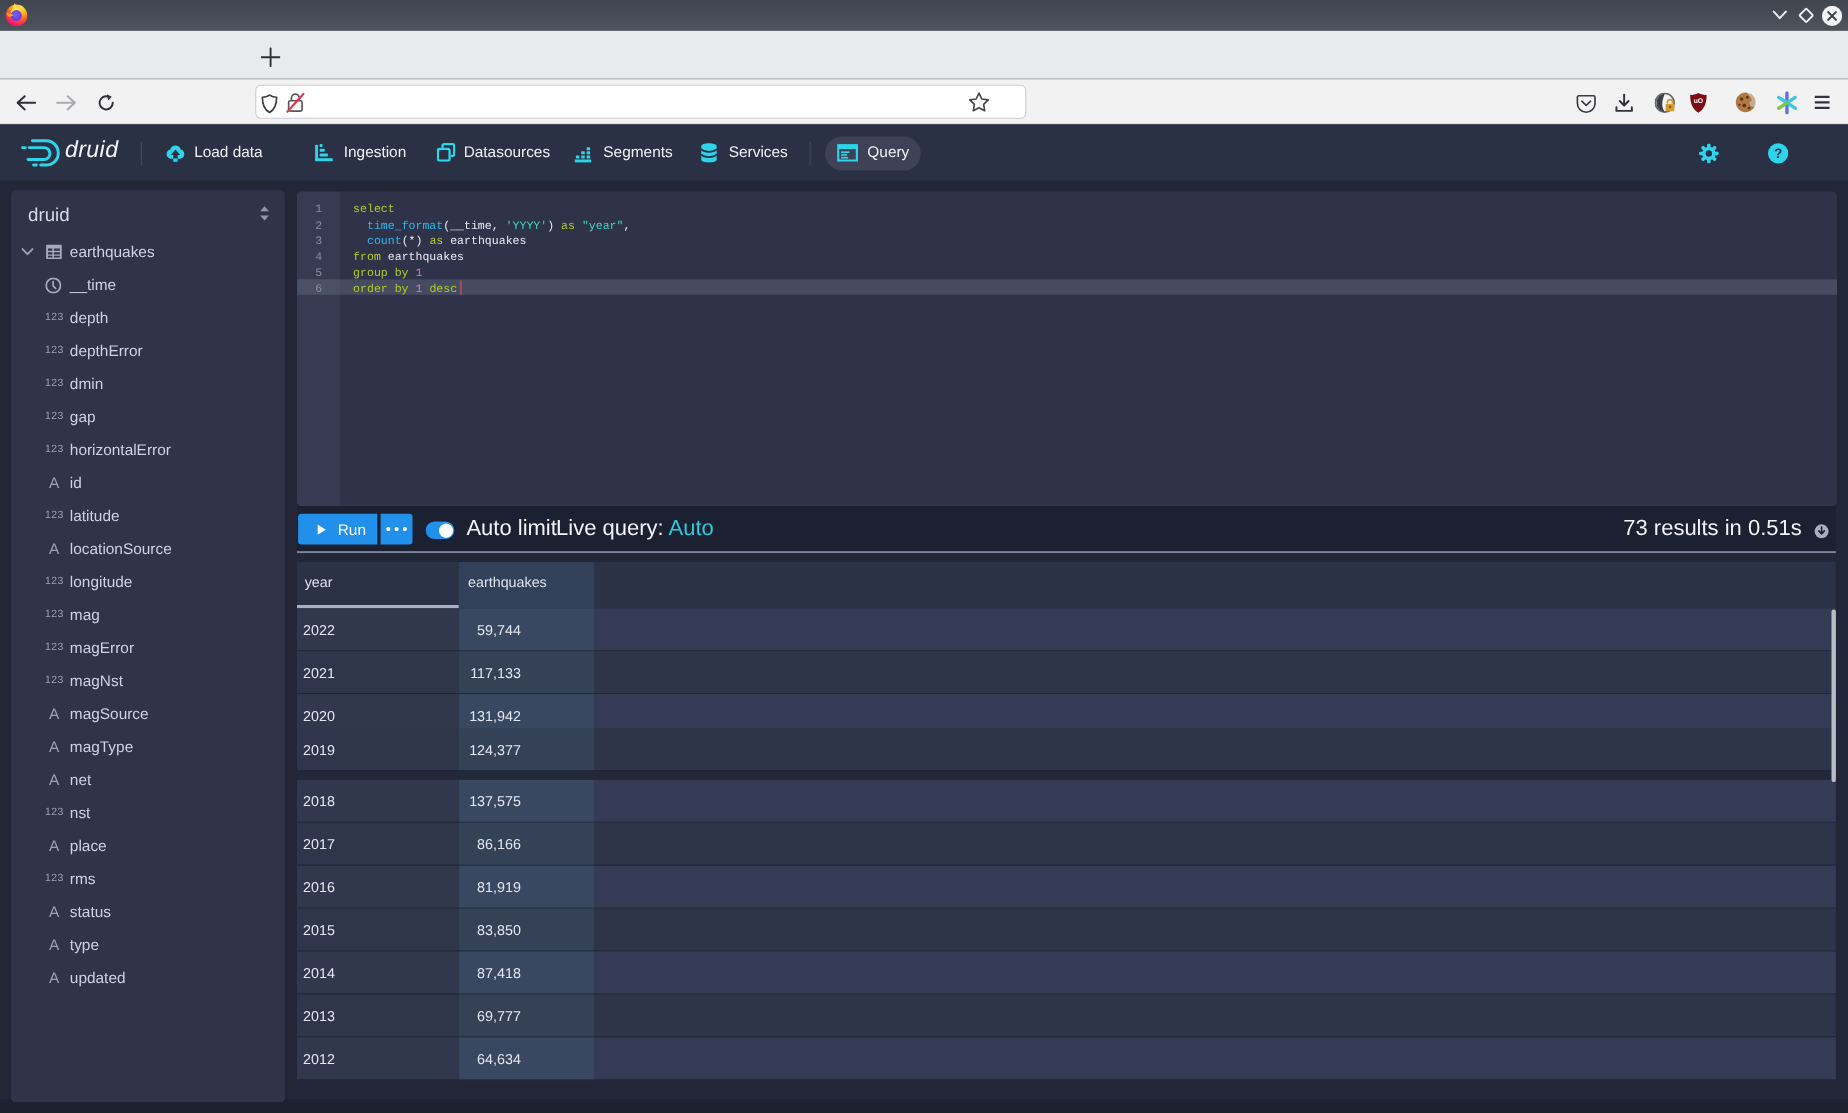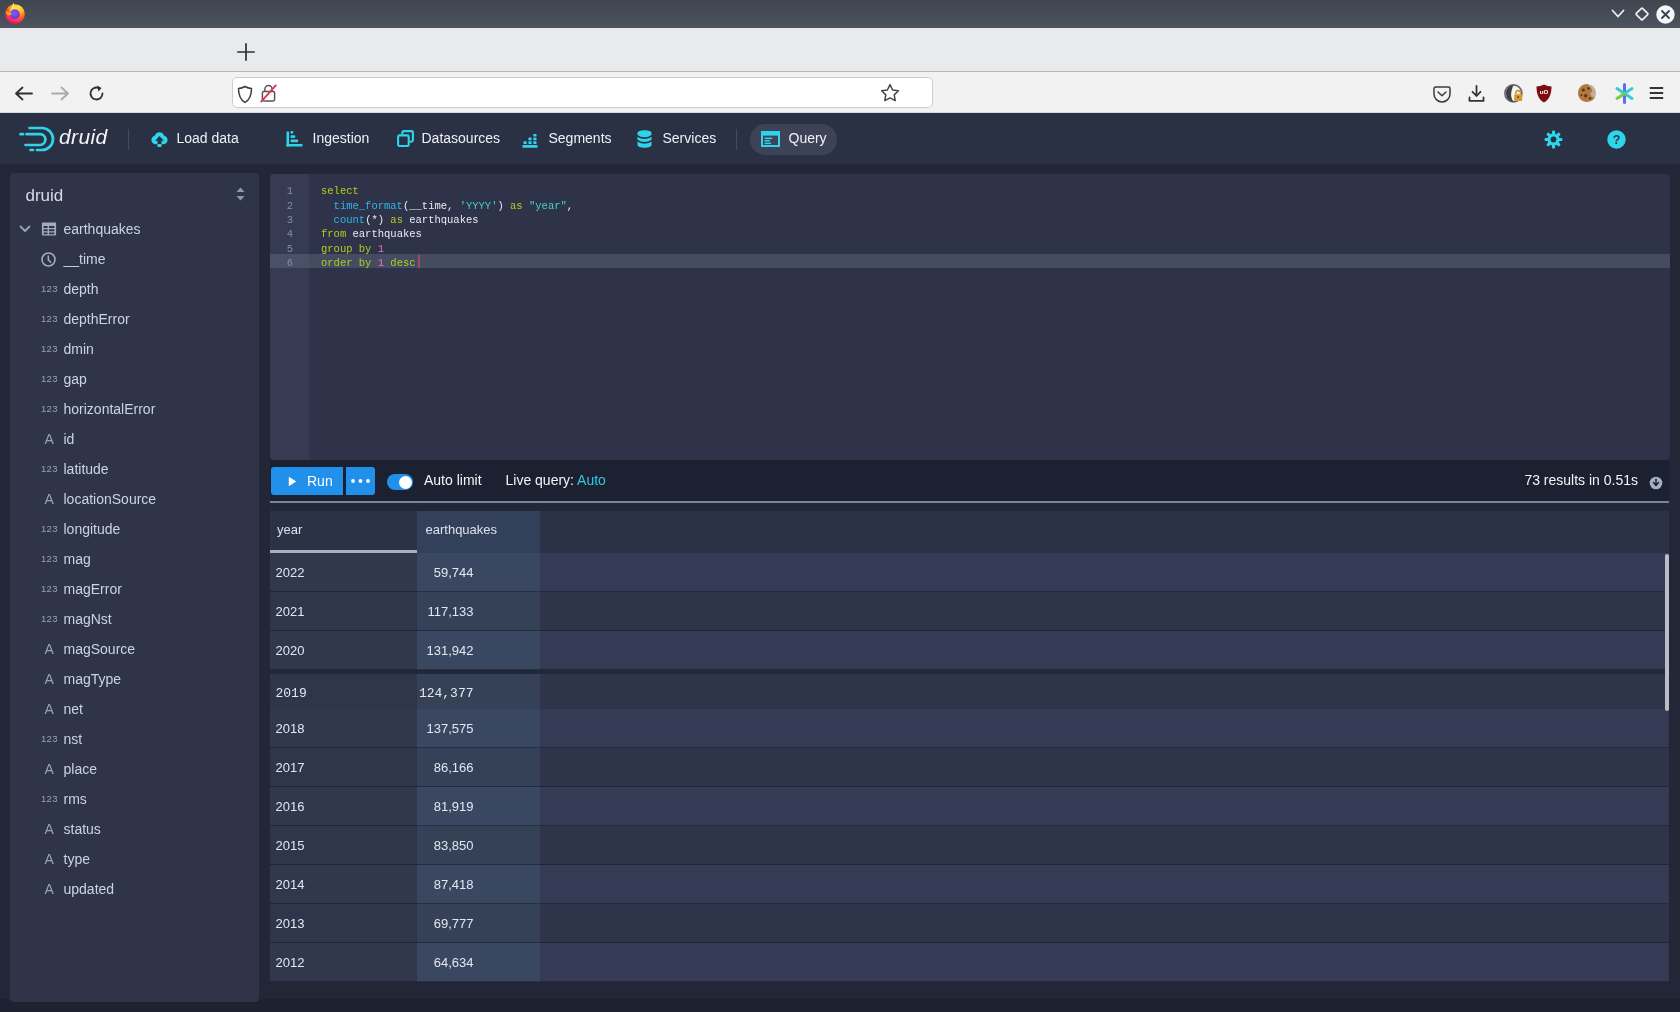--- a/index.html
+++ b/index.html
@@ -65,21 +65,21 @@
 #runbtn { left:0.5px; top:6.5px; width:72px; height:28.5px; background:#2090ea;
   border-radius:3px 0 0 3px; }
 #dotsbtn { left:75.5px; top:6.5px; width:29.5px; height:28.5px; background:#2090ea;
   border-radius:0 3px 3px 0; }
 #runlabel { left:37px; top:6.5px; height:28.5px; line-height:28.5px; color:#ffffff;
   font-size:14px; }
 #toggle { left:117px; top:14px; width:26px; height:16px; border-radius:8px;
   background:#2090ea; }
 #knob { left:11.8px; top:1.5px; width:13px; height:13px; border-radius:50%;
   background:#ffffff; }
-.runtxt { top:0; height:40.5px; line-height:40.5px; font-size:14px; color:#f2f4f8; }
+.runtxt { top:0; height:40.5px; line-height:40.5px; font-size:20px; color:#f2f4f8; }
 #divider { left:270px; top:500.6px; width:1399px; height:2.6px; background:#7c829b; }
 
 #tablearea { left:270px; top:503.2px; width:1399px; height:463.6px; background:#232838; }
 .hcell { top:7.8px; height:42.2px; line-height:38px; font-size:13px; color:#dce2ee; }
 #headbg { left:0; top:7.8px; width:1399px; height:42.2px; background:#2c3246; }
 #sortline { left:0; top:46.8px; width:147px; height:3.2px; background:#a9aec2; }
 .trow { left:0; width:1399px; height:39px; }
 .rowsep { position:absolute; left:0; bottom:0; width:1399px; height:1px; background:rgba(16,20,34,0.45); }
 .ycell { position:absolute; left:0; top:0; width:147px; height:39px; }
 .qcell { position:absolute; left:147px; top:0; width:123px; height:39px; }
@@ -465,21 +465,21 @@
           <div class="qtext">117,133</div>
         </div>
         <div class="abs trow even" style="top:127.8px;">
           <div class="ycell"></div>
           <div class="qcell"></div>
           <div class="rcell"></div>
           <div class="rowsep"></div>
           <div class="ytext">2020</div>
           <div class="qtext">131,942</div>
         </div>
-        <div class="abs trow odd" style="top:171px;font-family:Liberation Mono, monospace;">
+        <div class="abs trow odd" style="top:159px;">
           <div class="ycell"></div>
           <div class="qcell"></div>
           <div class="rcell"></div>
           <div class="rowsep"></div>
           <div class="ytext">2019</div>
           <div class="qtext">124,377</div>
         </div>
         <div class="abs trow even" style="top:205.8px;">
           <div class="ycell"></div>
           <div class="qcell"></div>

